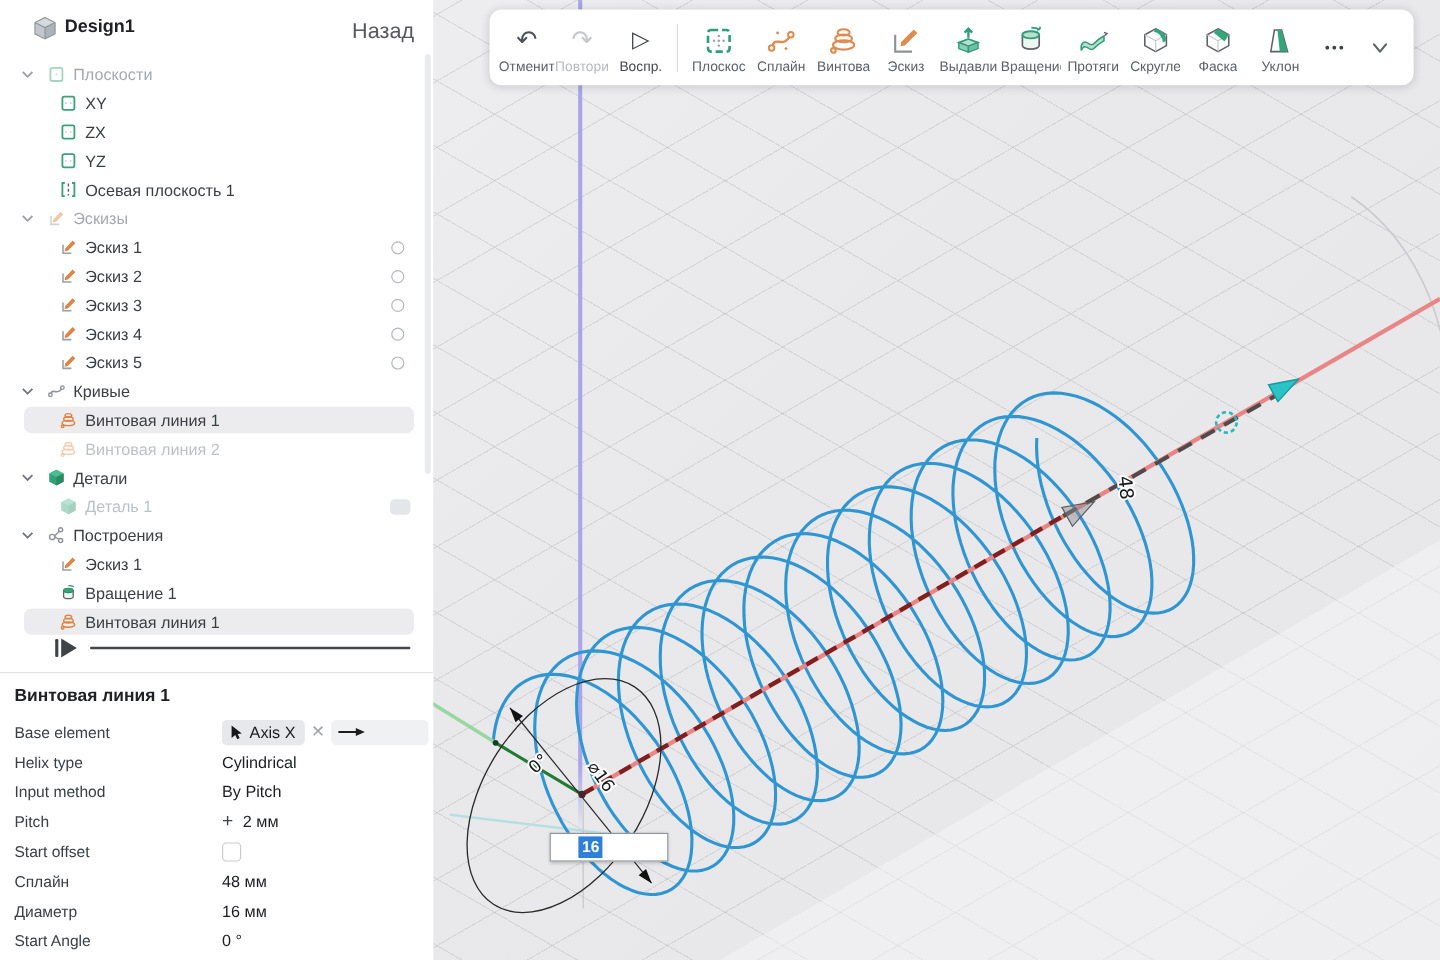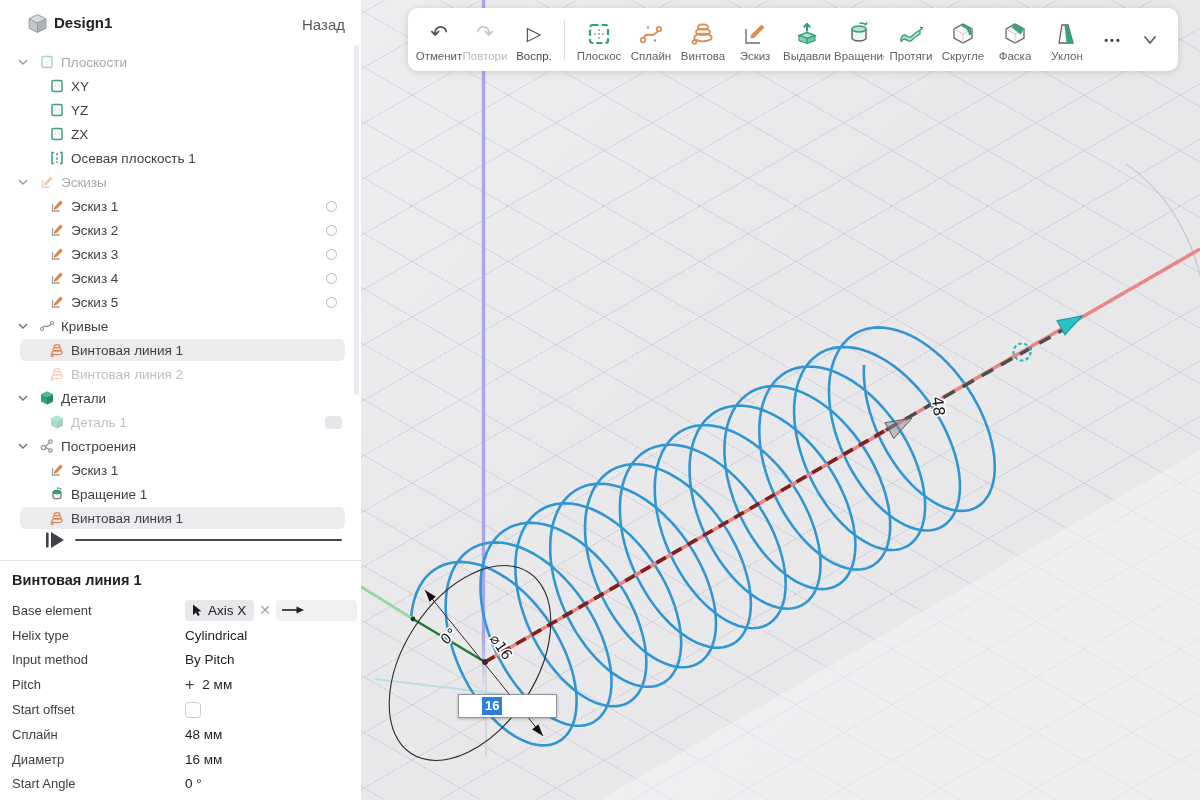--- a/index.html
+++ b/index.html
@@ -39,21 +39,21 @@
   .uglyph.dis{color:#c3c7cc;}
   .uglyph.play{font-size:19px;color:#3f4347;}
   .tool-more{width:40px;text-align:center;color:#3f4347;font-size:11px;letter-spacing:2px;font-weight:700;}
   .tool-chevron{width:34px;display:flex;justify-content:center;}
 
   
   #sidebar{position:absolute;left:0;top:0;width:361px;height:800px;background:#fff;z-index:6;}
   #sb-header{position:relative;height:46px;}
   #sb-logo{position:absolute;left:27px;top:13px;}
   #sb-title{position:absolute;left:54px;top:14px;font-size:15px;font-weight:700;color:#202124;}
-  #sb-back{position:absolute;right:16px;top:16px;font-size:15px;color:#56585c;cursor:pointer;}
+  #sb-back{position:absolute;right:16px;top:16px;font-size:18px;color:#56585c;cursor:pointer;}
   #tree{position:absolute;top:50px;left:0;right:0;}
   .trow{height:24px;display:flex;align-items:center;position:relative;}
   .trow .chev{width:12px;margin-left:18px;display:flex;align-items:center;}
   .trow .ticon{width:17px;margin-left:8px;display:flex;align-items:center;justify-content:center;}
   .trow.child .ticon{margin-left:48px;}
   .trow .lbl{margin-left:6px;font-size:13.5px;color:#3b3f44;}
   .trow.sec .lbl{color:#3b3f44;}
   .trow.sec.muted .lbl{color:#a4a9b0;}
   .trow.dis .lbl{color:#bdc1c6;}
   .trow.dis .ticon{opacity:.4;}
@@ -298,31 +298,31 @@
       <span class="lbl">XY</span>
     </div>
     <div class="trow child">
       <span class="ticon">
           <svg width="16" height="16" viewBox="0 0 16 16">
             <rect x="3" y="2.5" width="10" height="11" rx="1.5" fill="#fff" stroke="#3aa178" stroke-width="1.5"></rect>
             <circle cx="6" cy="8" r="0.7" fill="#c0c4c8"></circle>
             <circle cx="10" cy="8" r="0.7" fill="#c0c4c8"></circle>
           </svg>
         </span>
-      <span class="lbl">YZ</span>
+      <span class="lbl">ZX</span>
     </div>
     <div class="trow child">
       <span class="ticon">
           <svg width="16" height="16" viewBox="0 0 16 16">
             <rect x="3" y="2.5" width="10" height="11" rx="1.5" fill="#fff" stroke="#3aa178" stroke-width="1.5"></rect>
             <circle cx="6" cy="8" r="0.7" fill="#c0c4c8"></circle>
             <circle cx="10" cy="8" r="0.7" fill="#c0c4c8"></circle>
           </svg>
         </span>
-      <span class="lbl">ZX</span>
+      <span class="lbl">YZ</span>
     </div>
     <div class="trow child">
       <span class="ticon">
           <svg width="16" height="16" viewBox="0 0 16 16" fill="none">
             <path d="M5 2.5 H3 V13.5 H5" stroke="#3aa178" stroke-width="1.5"></path>
             <path d="M11 2.5 H13 V13.5 H11" stroke="#3aa178" stroke-width="1.5"></path>
             <line x1="8" y1="3" x2="8" y2="13" stroke="#5f6368" stroke-width="1.2" stroke-dasharray="2.5 1.8"></line>
           </svg>
         </span>
       <span class="lbl">Осевая плоскость 1</span>

